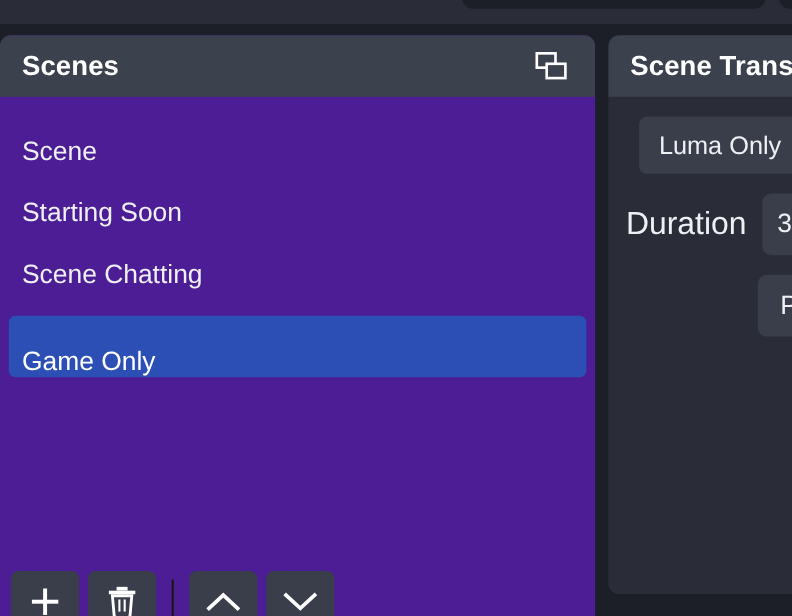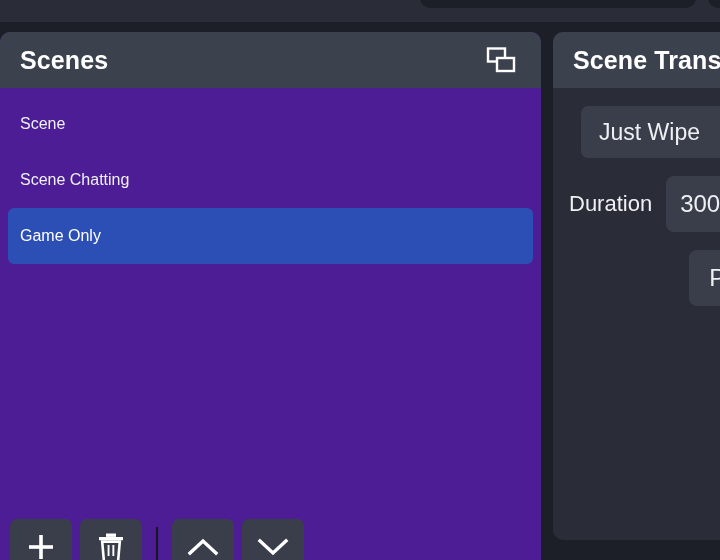--- a/index.html
+++ b/index.html
@@ -89,32 +89,33 @@
   
   .scene-list {
     flex: 1;
     padding: 8px 8px 0 8px;
     overflow: hidden;
   }
 
   .scene-row {
     height: 56px;
     display: flex;
-    align-items: center;
+    align-items: flex-end;
     padding: 0 12px;
     border-radius: 6px;
-    font-size: 16px;
+    font-size: 24px;
     color: #eef0f4;
     white-space: nowrap;
     cursor: pointer;
   }
 
   .scene-row.selected {
     background: #2b4fb5;
     color: #ffffff;
+    margin-top: 23px;
   }
 
   
   .dock-toolbar {
     height: 70px;
     min-height: 70px;
     display: flex;
     align-items: center;
     padding: 0 10px 12px 10px;
     gap: 8px;
@@ -169,21 +170,21 @@
   }
 
   .duration-row {
     display: flex;
     align-items: center;
     margin-top: 18px;
     gap: 14px;
   }
 
   .duration-label {
-    font-size: 22px;
+    font-size: 29px;
     color: #eef0f4;
     white-space: nowrap;
   }
 
   .spin {
     height: 56px;
     width: 160px;
     background: #3a3e4a;
     border-radius: 8px;
     display: flex;
@@ -228,20 +229,23 @@
       <svg class="icon-svg" width="30" height="28" viewBox="0 0 30 28" aria-hidden="true">
         <rect x="2" y="2.5" width="17" height="13" fill="none" stroke="#ffffff" stroke-width="2.4"></rect>
         <rect x="11" y="12" width="17" height="13" fill="#3c414e" stroke="#ffffff" stroke-width="2.4"></rect>
       </svg>
     </div>
   </div>
 
   <div class="scene-list">
     <div class="scene-row">
       <span>Scene</span>
+    </div>
+    <div class="scene-row">
+      <span>Starting Soon</span>
     </div>
     <div class="scene-row">
       <span>Scene Chatting</span>
     </div>
     <div class="scene-row selected">
       <span>Game Only</span>
     </div>
   </div>
 
   <div class="dock-toolbar">
@@ -290,21 +294,21 @@
 
 <div class="dock-transitions">
 
   <div class="dock-header">
     <div class="dock-title">Scene Transitions</div>
   </div>
 
   <div class="trans-body">
 
     <div class="combo">
-      <span>Just Wipe</span>
+      <span>Luma Only</span>
     </div>
 
     <div class="duration-row">
       <span class="duration-label">Duration</span>
       <span class="spin">
         <span>300 ms</span>
       </span>
     </div>
 
     <div class="trans-btn">

